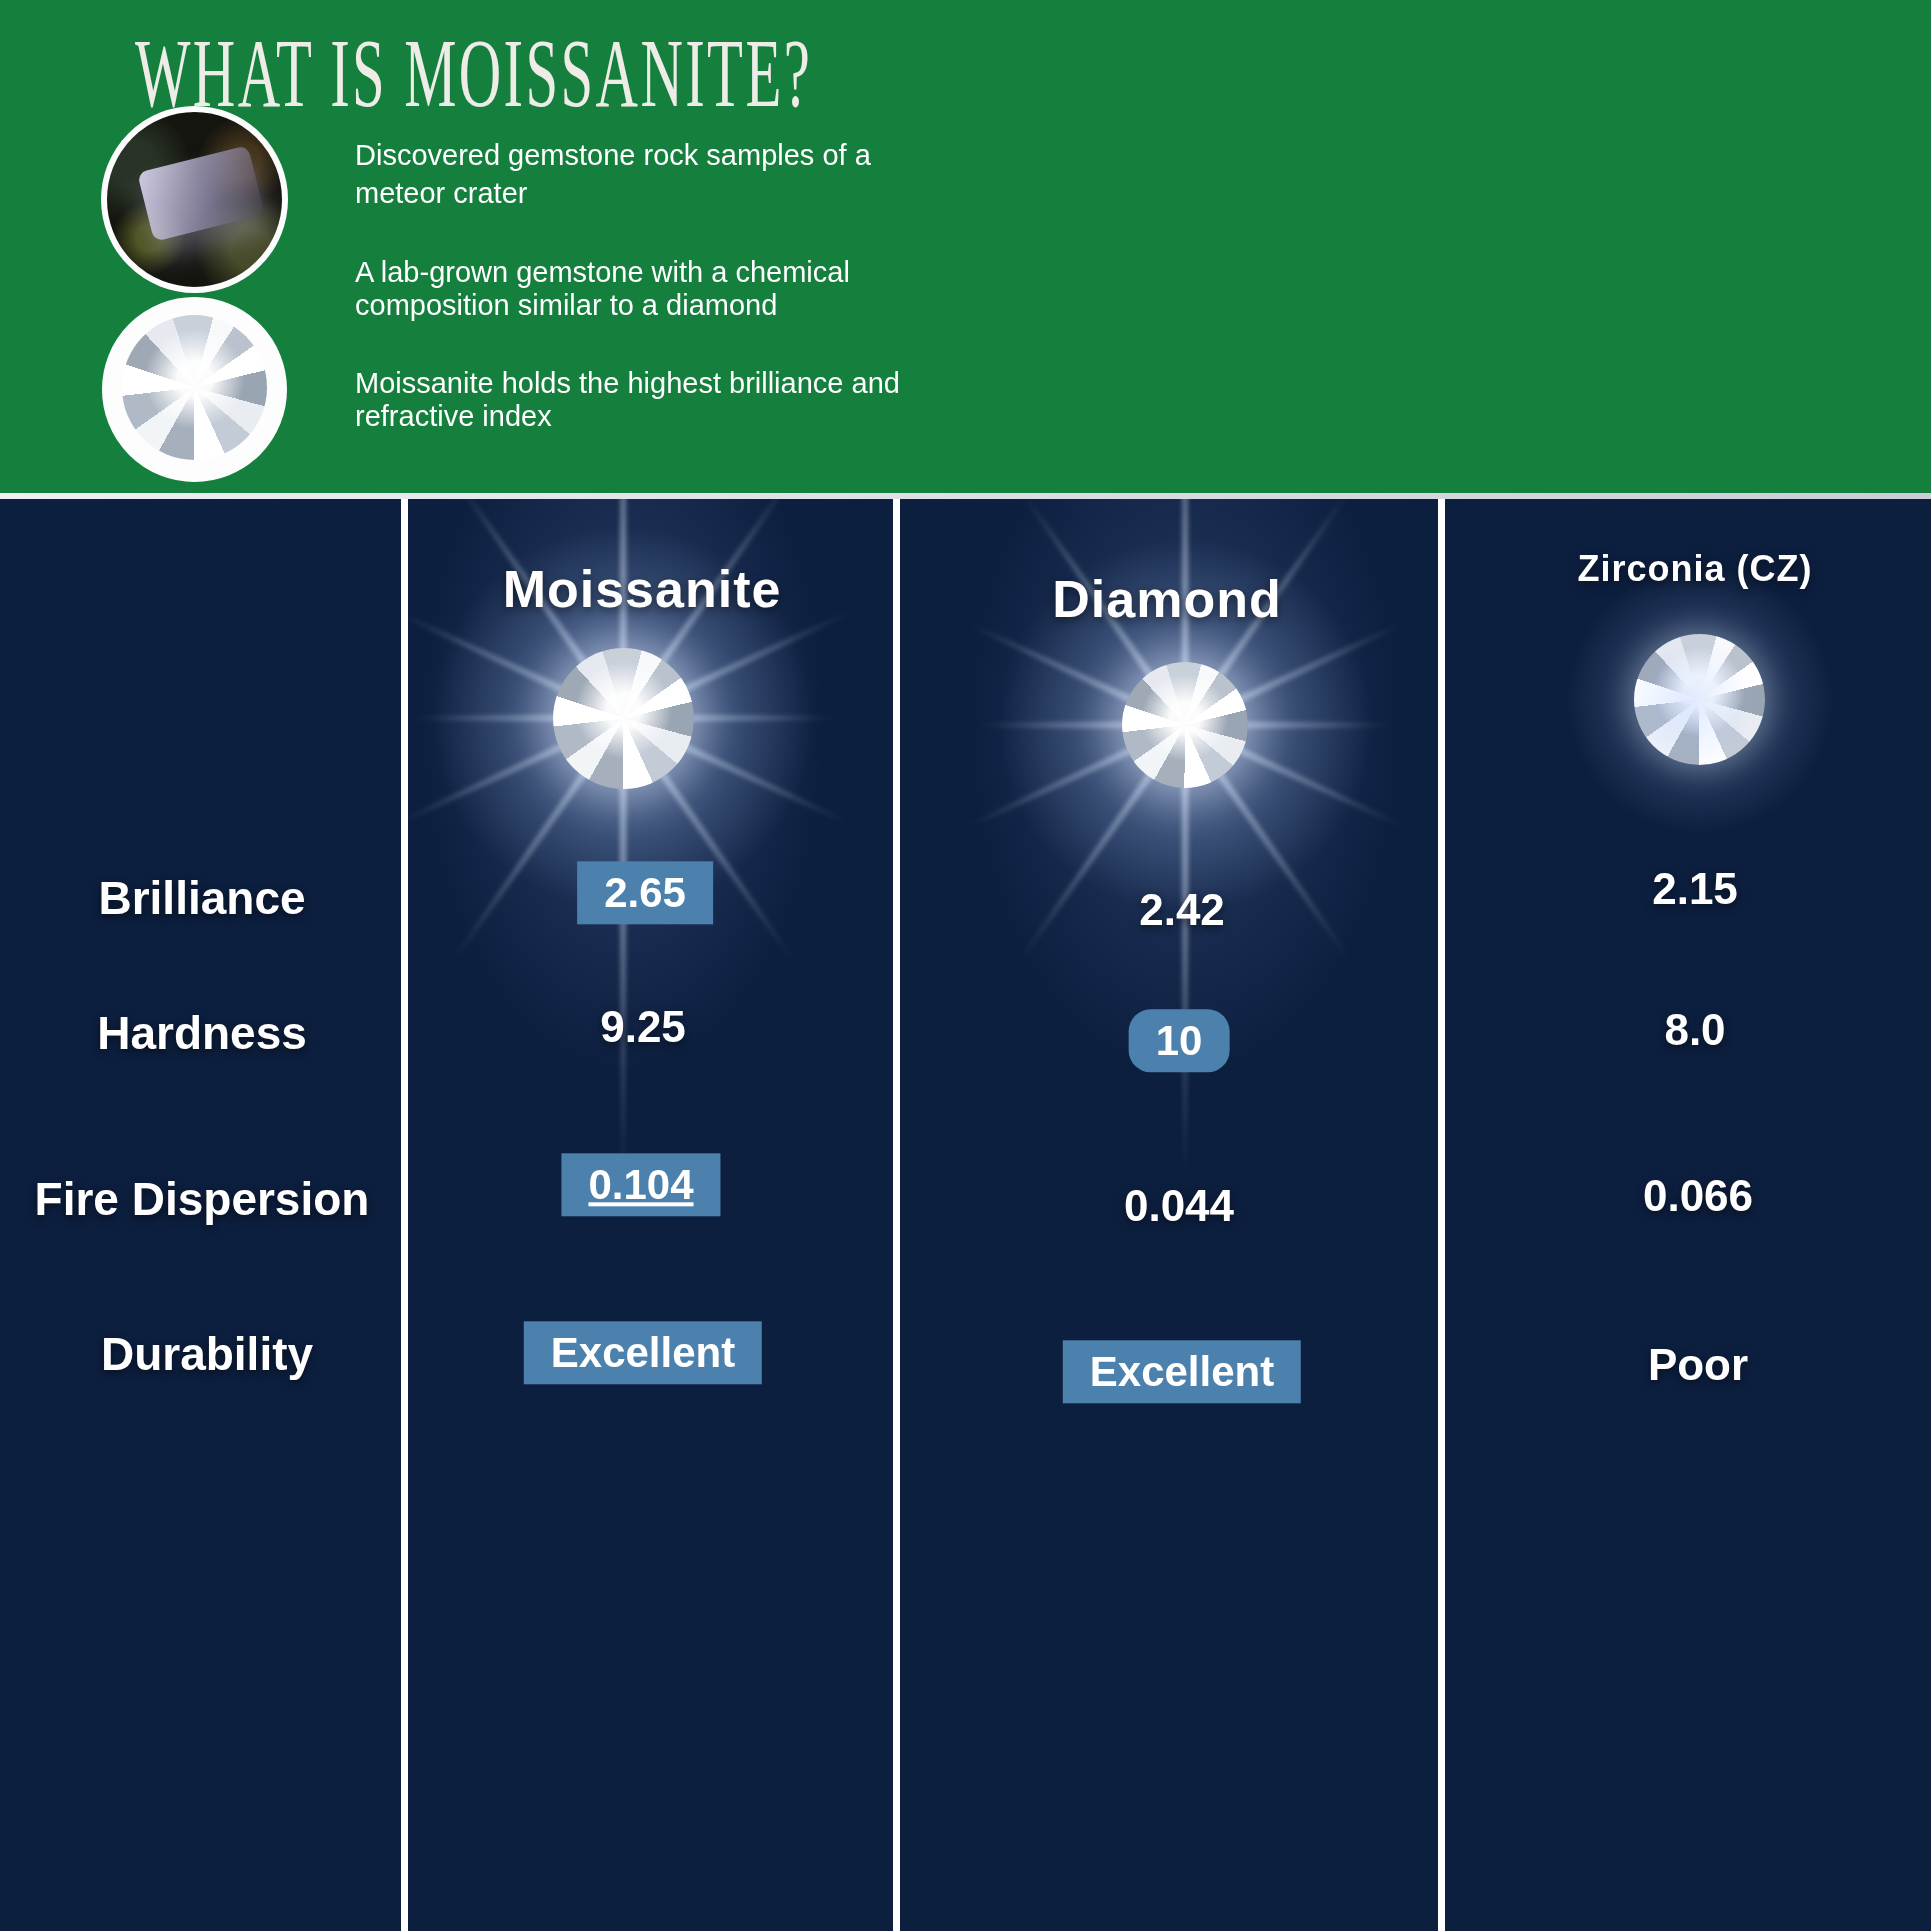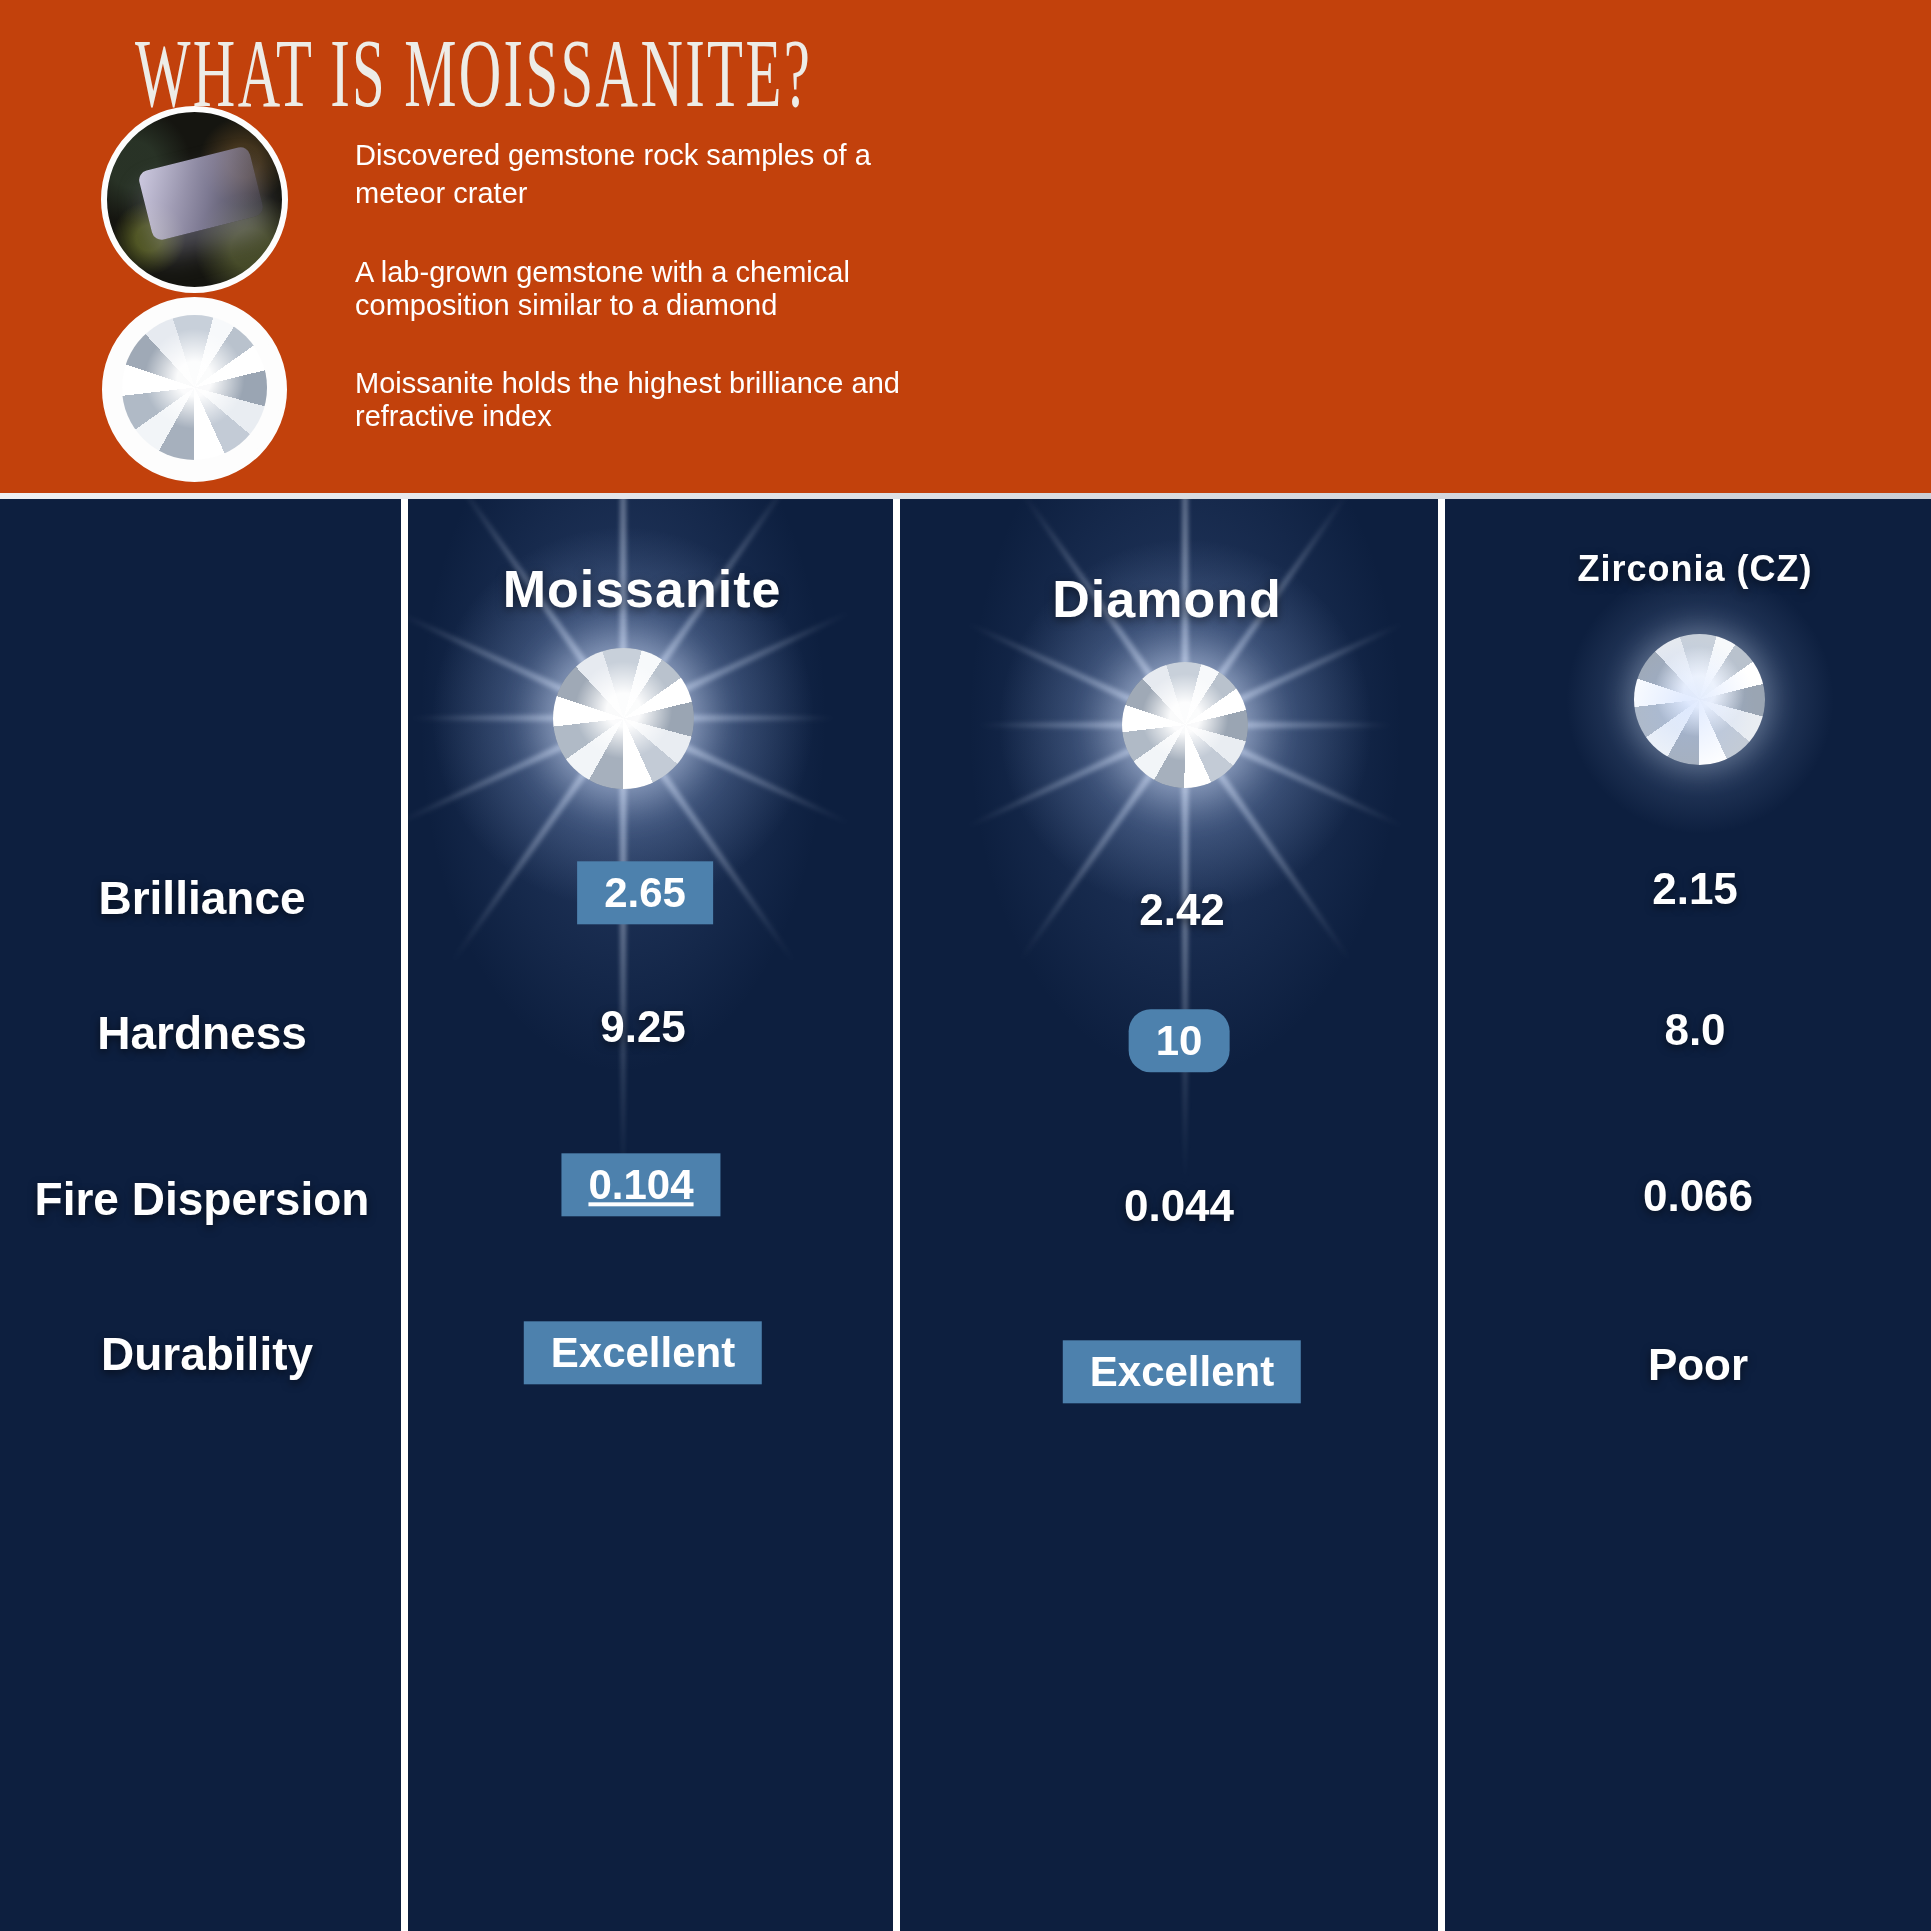--- a/index.html
+++ b/index.html
@@ -1,19 +1,19 @@
 <!DOCTYPE html>
 <html><head>
 <meta charset="utf-8">
 <style>
   html,body{margin:0;padding:0;background:#0d1e3d;}
   .canvas{position:relative;width:1931px;height:1931px;overflow:hidden;
           font-family:"Liberation Sans",sans-serif;color:#fff;}
   
-  .header{position:absolute;left:0;top:0;width:1931px;height:495px;background:#c2410c;text-align:right;}
+  .header{position:absolute;left:0;top:0;width:1931px;height:495px;background:#15803d;text-align:right;}
   .title{position:absolute;left:135px;top:17.4px;white-space:nowrap;
          font-family:"Liberation Serif",serif;font-size:98px;font-weight:400;
          color:#edece7;letter-spacing:3.9px;transform:scaleX(0.60);transform-origin:left center;}
   .circle{position:absolute;border-radius:50%;border:6.8px solid #fdfdfd;box-sizing:border-box;overflow:hidden;}
   .circle.rock{left:101px;top:106px;width:187px;height:187px;
     background:
       radial-gradient(circle at 24% 72%, rgba(125,135,45,.55) 0 7%, rgba(0,0,0,0) 20%),
       radial-gradient(circle at 78% 28%, rgba(95,70,35,.6) 0 9%, rgba(0,0,0,0) 24%),
       radial-gradient(circle at 82% 78%, rgba(130,140,70,.45) 0 10%, rgba(0,0,0,0) 28%),
       radial-gradient(circle at 15% 30%, rgba(60,80,60,.5) 0 12%, rgba(0,0,0,0) 30%),

